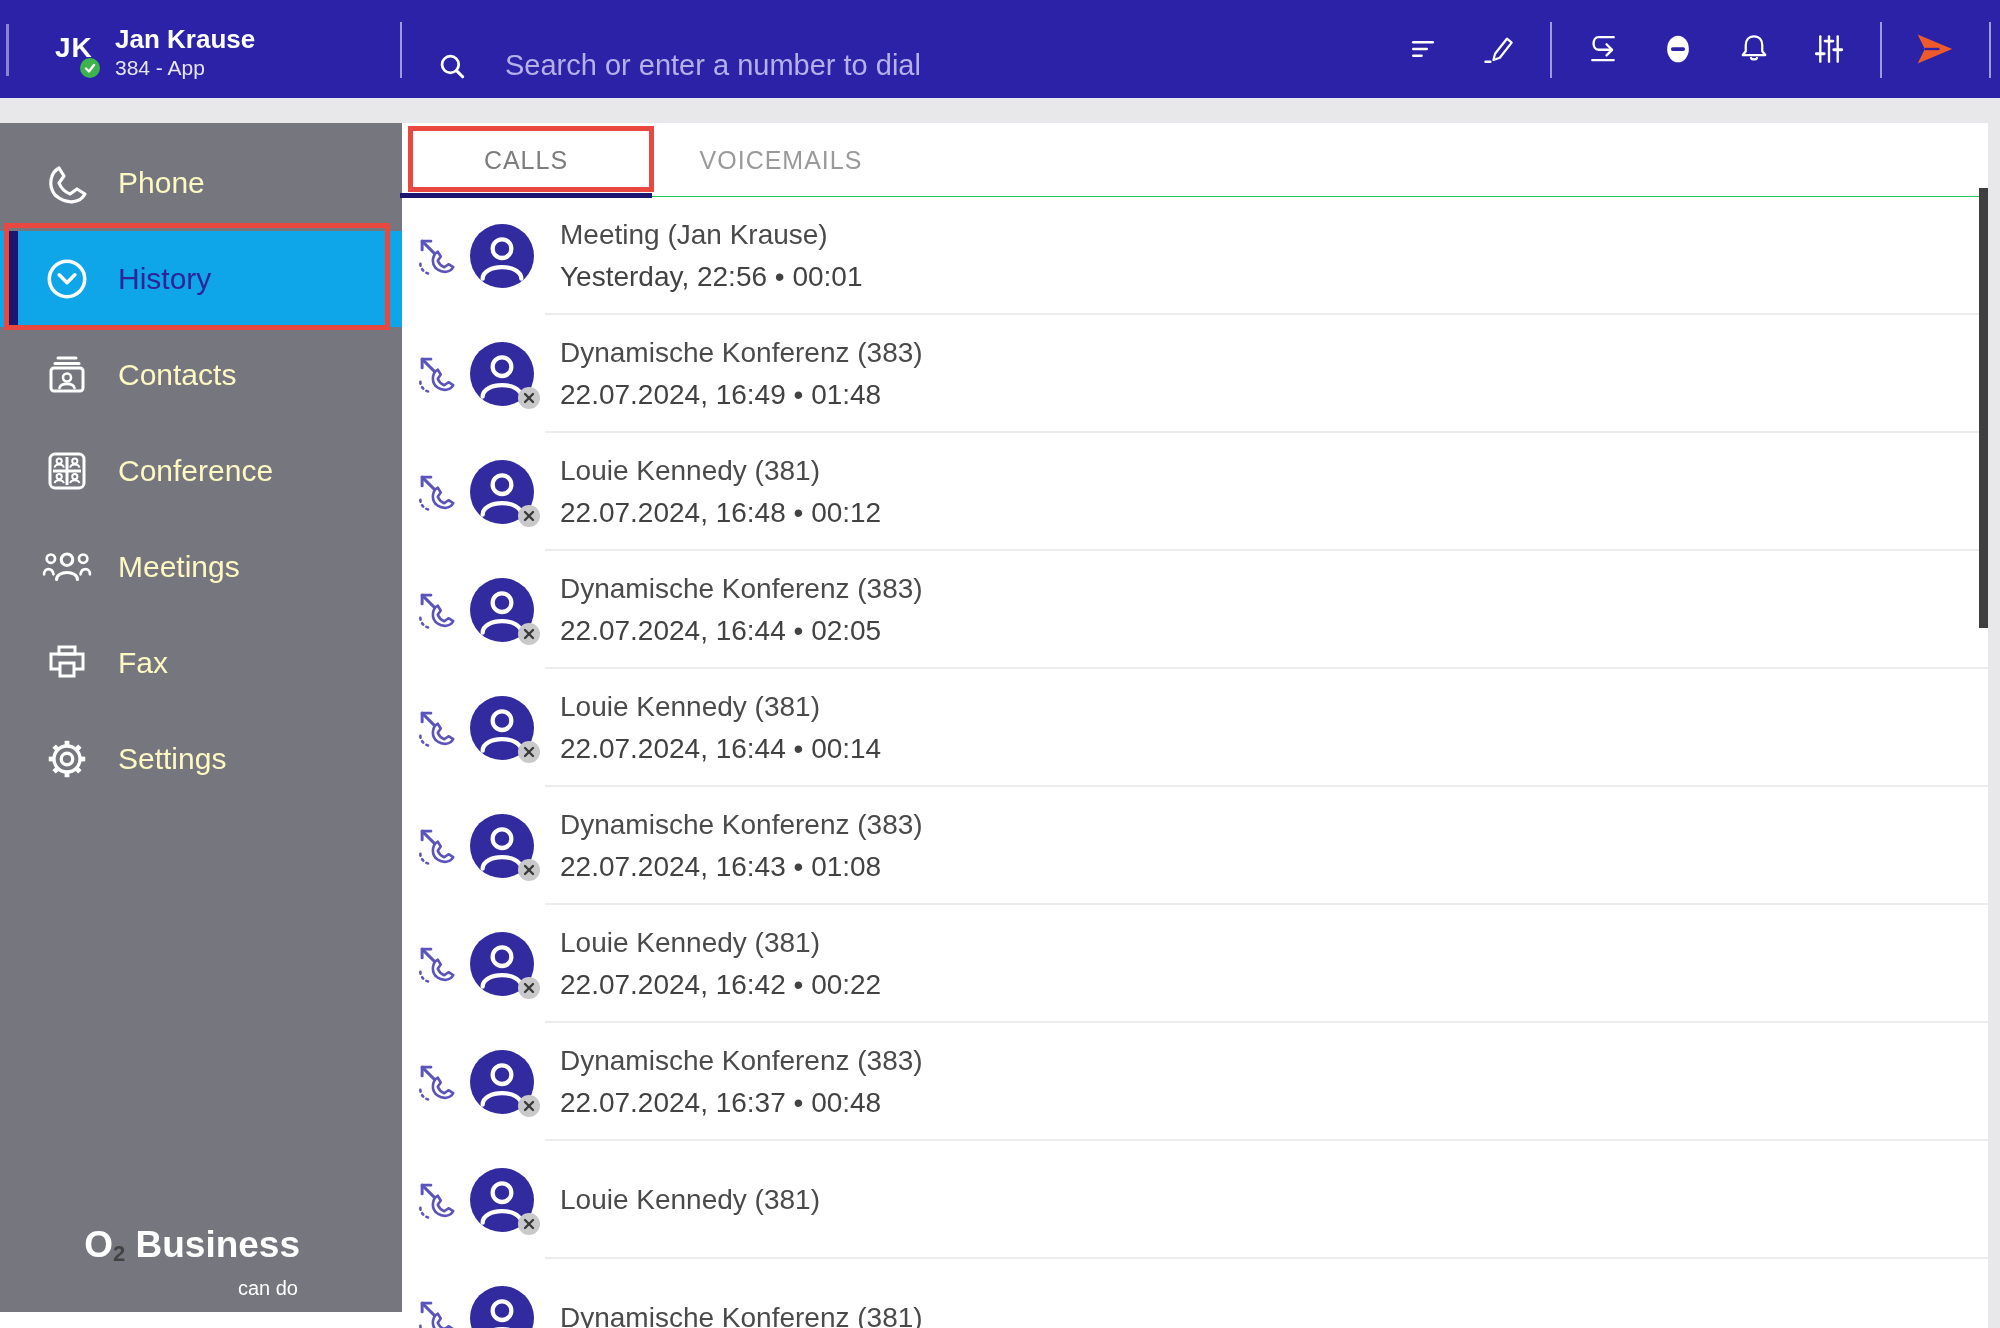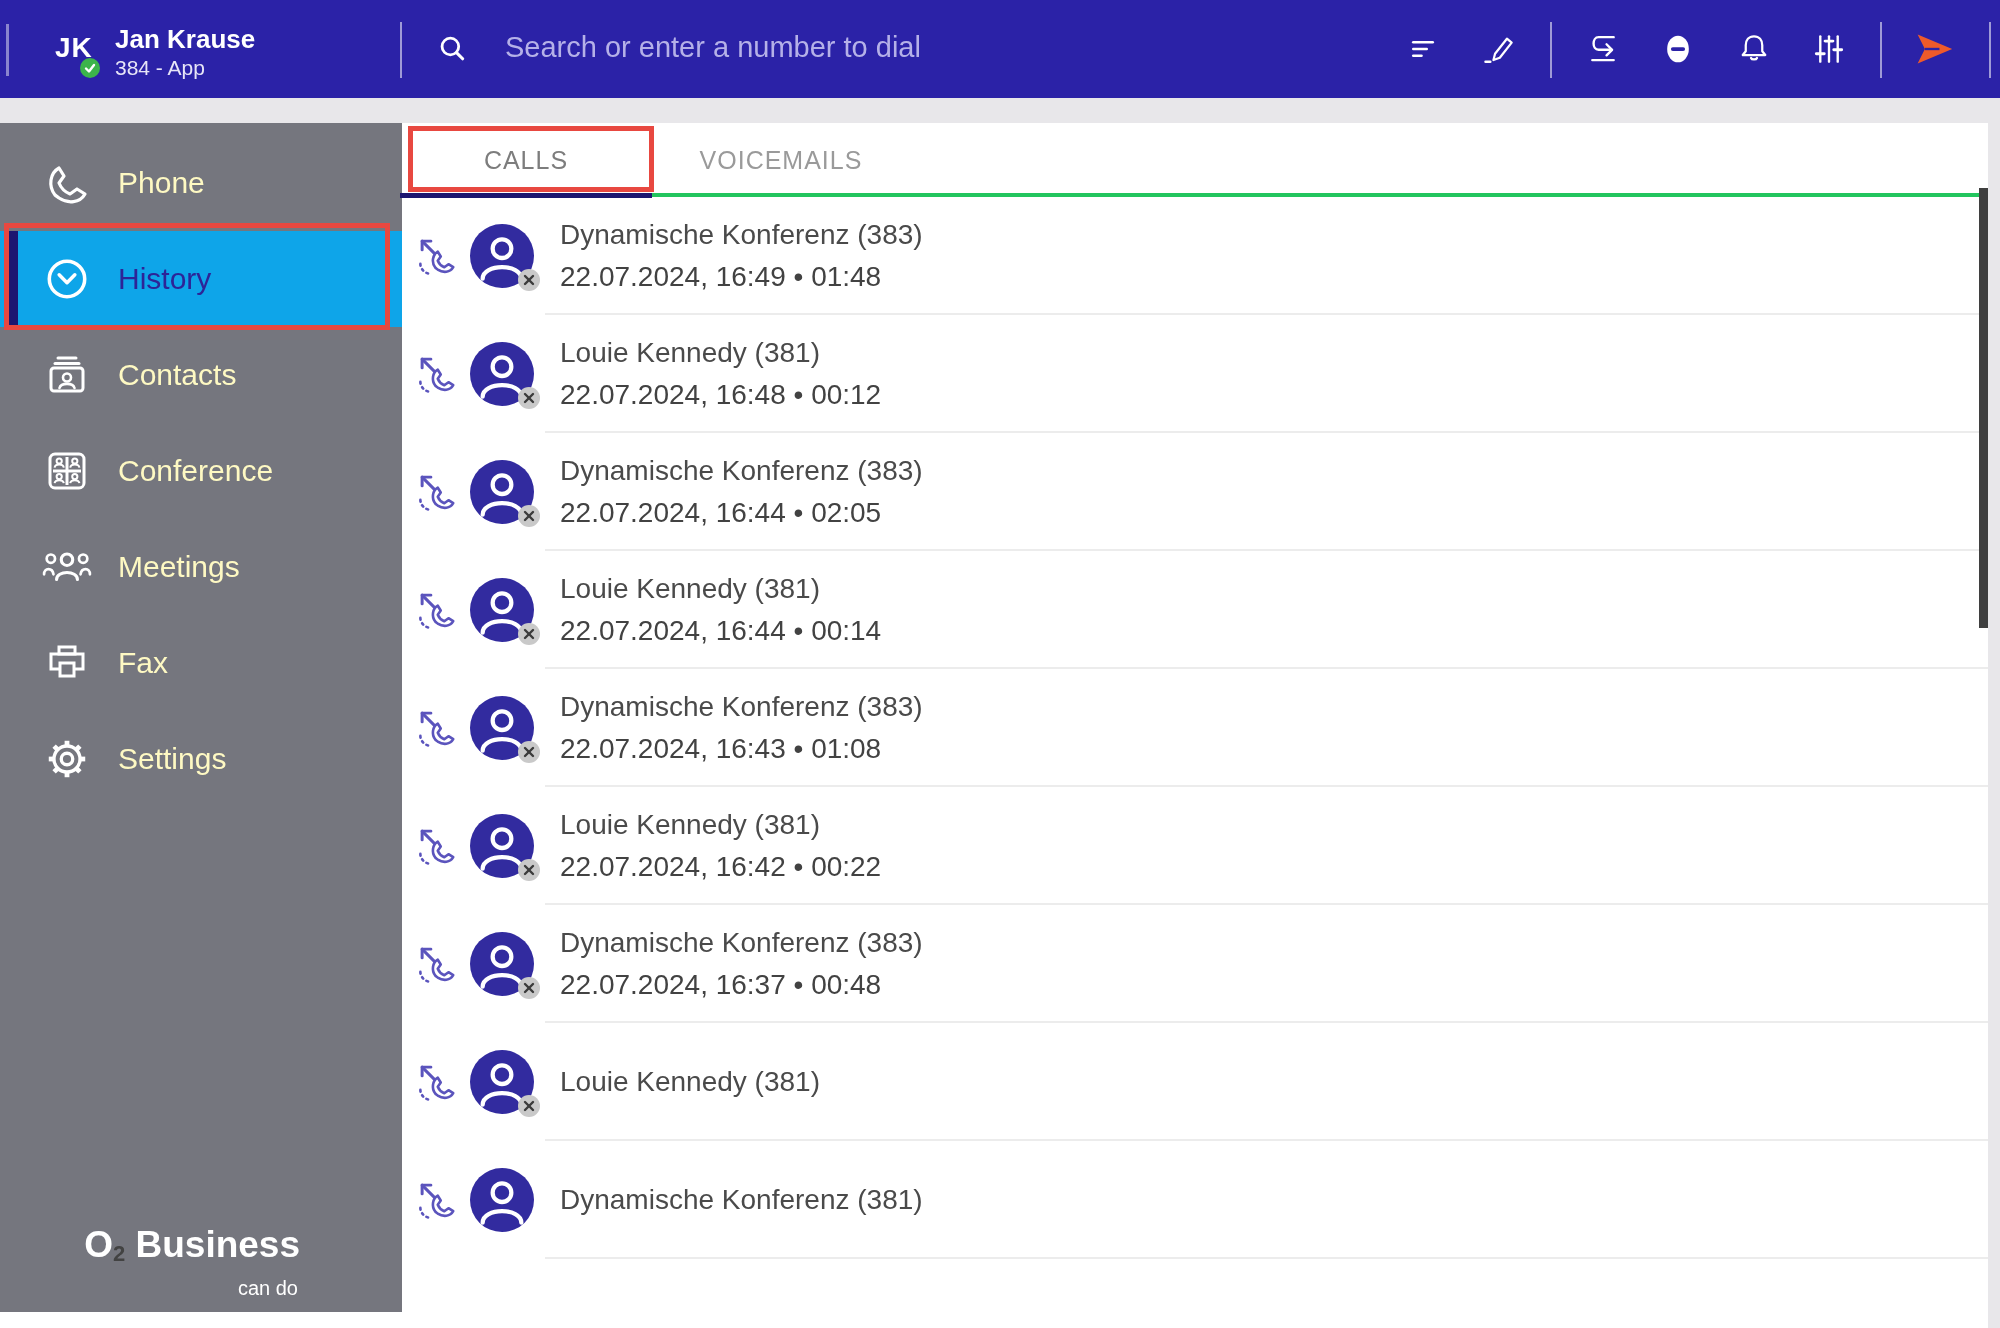--- a/index.html
+++ b/index.html
@@ -10,21 +10,21 @@
   }
   
   .header { position:absolute; left:0; top:0; width:2000px; height:98px; background:#2b22a7; }
   .edge-tick { position:absolute; left:6px; top:24px; width:3px; height:52px; background:rgba(255,255,255,.45); }
   .user-block { position:absolute; left:40px; top:0; height:98px; width:350px; cursor:pointer;text-decoration:underline; }
   .initials { position:absolute; left:15px; top:32px; color:#fff; font-size:28px; font-weight:bold; letter-spacing:1px; }
   .presence { position:absolute; left:40px; top:58px; width:20px; height:20px; border-radius:50%; background:#3cb44b; display:flex; align-items:center; justify-content:center; }
   .u-name { position:absolute; left:75px; top:24px; color:#fff; font-size:26px; font-weight:bold; }
   .u-ext  { position:absolute; left:75px; top:56px; color:#e7e5f7; font-size:21px; }
   .hdiv { position:absolute; top:22px; width:2px; height:56px; background:rgba(255,255,255,.55); }
-  .search-zone { position:absolute; left:420px; top:0; width:900px; height:98px; cursor:text; }
+  .search-zone { position:absolute; left:420px; top:18px; width:900px; height:98px; cursor:text; }
   .search-ic { position:absolute; left:12px; top:29px; }
   .search-ph { position:absolute; left:85px; top:31px; font-size:29px; color:#b5b1e8; }
   .hicon { position:absolute; top:29px; width:40px; height:40px; display:flex; align-items:center; justify-content:center; cursor:pointer; }
   
   .strip { position:absolute; left:0; top:98px; width:2000px; height:25px; background:#e8e7ea; }
   
   .sidebar { position:absolute; left:0; top:123px; width:402px; height:1189px; background:#75767e; }
   .side-items { position:absolute; left:0; top:12px; width:402px; }
   .side-item { position:relative; height:96px; display:flex; align-items:center; padding-left:42px; cursor:pointer; }
   .side-icon { width:50px; height:50px; margin-right:26px; display:flex; align-items:center; justify-content:center; }
@@ -33,21 +33,21 @@
   .side-item.active::before { content:""; position:absolute; left:8px; top:0; bottom:0; width:10px; background:#1d1670; }
   .side-item.active .side-label { color:#2d2497; }
   .ann { position:absolute; border:5px solid #e84840; z-index:40; pointer-events:none; }
   .ann-history { left:4px; top:-8px; right:12px; bottom:-3px; }
   .logo { position:absolute; left:0; bottom:12px; width:300px; text-align:right; color:#fff; }
   .logo .brand { font-size:37px; font-weight:bold; }
   .logo .sub { font-size:22px; font-weight:bold; vertical-align:sub; }
   .logo .tagline { font-size:20px; margin-top:2px; padding-right:2px; }
   
   .content { position:absolute; left:402px; top:123px; width:1598px; height:1205px; background:#ffffff; }
-  .tabbar { position:relative; height:74px; border-bottom:4px solid #22c55e; display:flex; }
+  .tabbar { position:relative; height:74px; border-bottom:1px solid #22c55e; display:flex; }
   .tab { position:relative; height:74px; display:flex; align-items:center; justify-content:center; font-size:25px; letter-spacing:1px; color:#9a9a9a; cursor:pointer; }
   .tab-calls { width:248px; }
   .tab-vm { width:262px; }
   .tab.active { color:#7d7d7d; }
   .tab.active::after { content:""; position:absolute; left:-2px; bottom:-1px; width:252px; height:5px; background:#1d1670; }
   .ann-calls { left:6px; top:3px; right:-4px; bottom:5px; }
   .list { position:absolute; left:0; top:74px; width:1598px; bottom:0; overflow:hidden; }
   .row { position:relative; height:118px; display:flex; align-items:center; padding-left:14px; cursor:pointer; }
   .row::after { content:""; position:absolute; left:143px; right:12px; bottom:0; height:2px; background:#ececec; }
   .dir { width:42px; height:42px; margin-right:12px; flex:0 0 auto; }
@@ -262,20 +262,45 @@
     <div class="tabbar">
       <div class="tab tab-calls active">
         <span>CALLS</span>
         <div class="ann ann-calls"></div>
       </div>
       <div class="tab tab-vm">
         <span>VOICEMAILS</span>
       </div>
     </div>
     <div class="list" id="call-list">
+  <div class="row">
+    <span class="dir">
+      <svg width="42" height="42" viewBox="0 0 48 48">
+        <g fill="none" stroke="#5b54bd" stroke-width="3.4" stroke-linecap="round" stroke-linejoin="round">
+          <path d="M7 17 L7 7 L17 7"></path>
+                <path d="M7 7 L21 21"></path>
+        </g>
+        <path d="M5 33 C5 38 9 43 14 44" fill="none" stroke="#5b54bd" stroke-width="3" stroke-dasharray="2 4.5" stroke-linecap="round"></path>
+        <g transform="translate(14,13) scale(0.68)">
+          <path d="M12 36 C5 27 7 14 16 9 L21 17 L16 24 C18 29 22 33 27 35 L34 30 L42 35 C37 44 25 45 16 39 C14.5 37.8 13 37 12 36 Z" fill="none" stroke="#5b54bd" stroke-width="4.4" stroke-linejoin="round"></path>
+        </g>
+      </svg>
+    </span>
+    <span class="avatar">
+      <svg width="64" height="64" viewBox="0 0 48 48">
+        <circle cx="24" cy="18.5" r="7" fill="none" stroke="#fff" stroke-width="3.2"></circle>
+        <path d="M9.5 41 C9.5 29.5 38.5 29.5 38.5 41" fill="none" stroke="#fff" stroke-width="3.2" stroke-linecap="round"></path>
+      </svg>
+
+    </span>
+    <div class="txt">
+      <div class="title">Meeting (Jan Krause)</div>
+      <div class="sub">Yesterday, 22:56 • 00:01</div>
+    </div>
+  </div>
 
   <div class="row">
     <span class="dir">
       <svg width="42" height="42" viewBox="0 0 48 48">
         <g fill="none" stroke="#5b54bd" stroke-width="3.4" stroke-linecap="round" stroke-linejoin="round">
           <path d="M7 17 L7 7 L17 7"></path>
                 <path d="M7 7 L21 21"></path>
         </g>
         <path d="M5 33 C5 38 9 43 14 44" fill="none" stroke="#5b54bd" stroke-width="3" stroke-dasharray="2 4.5" stroke-linecap="round"></path>
         <g transform="translate(14,13) scale(0.68)">

